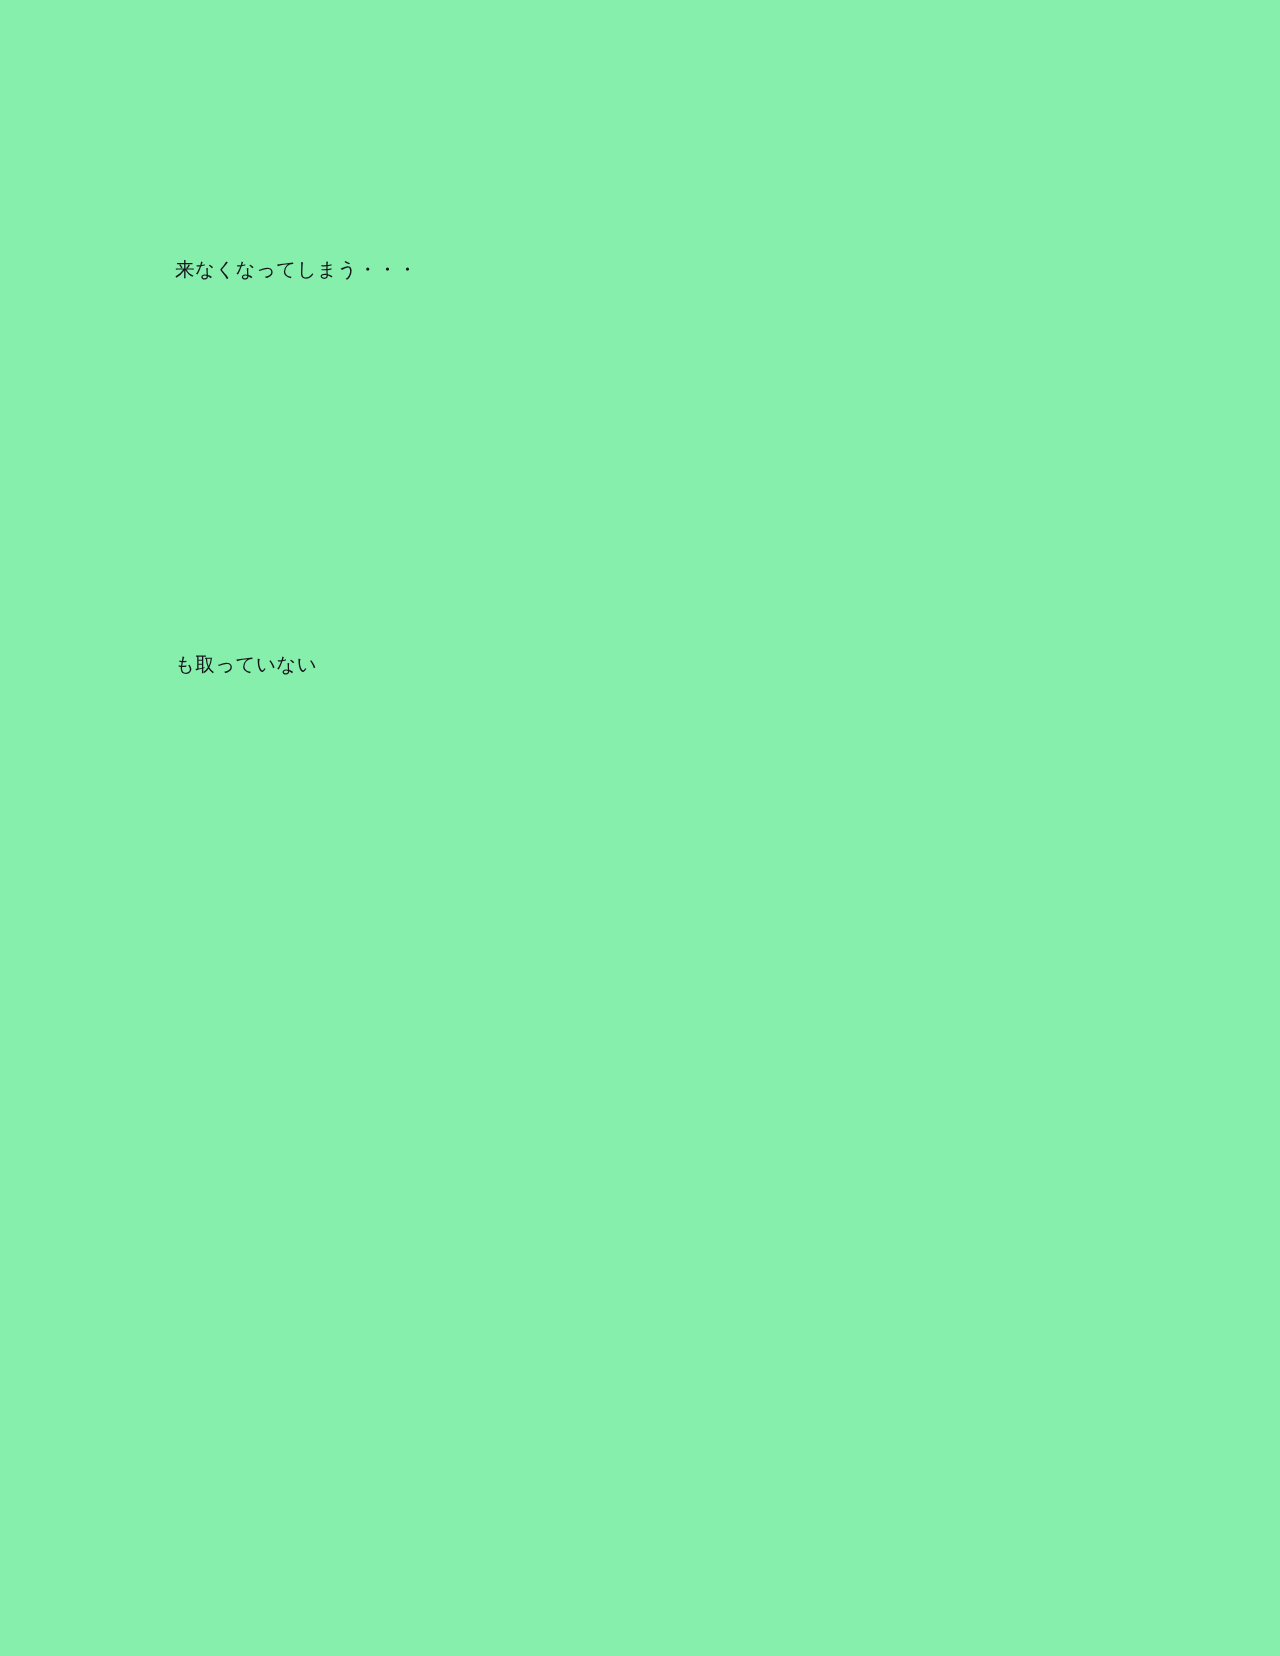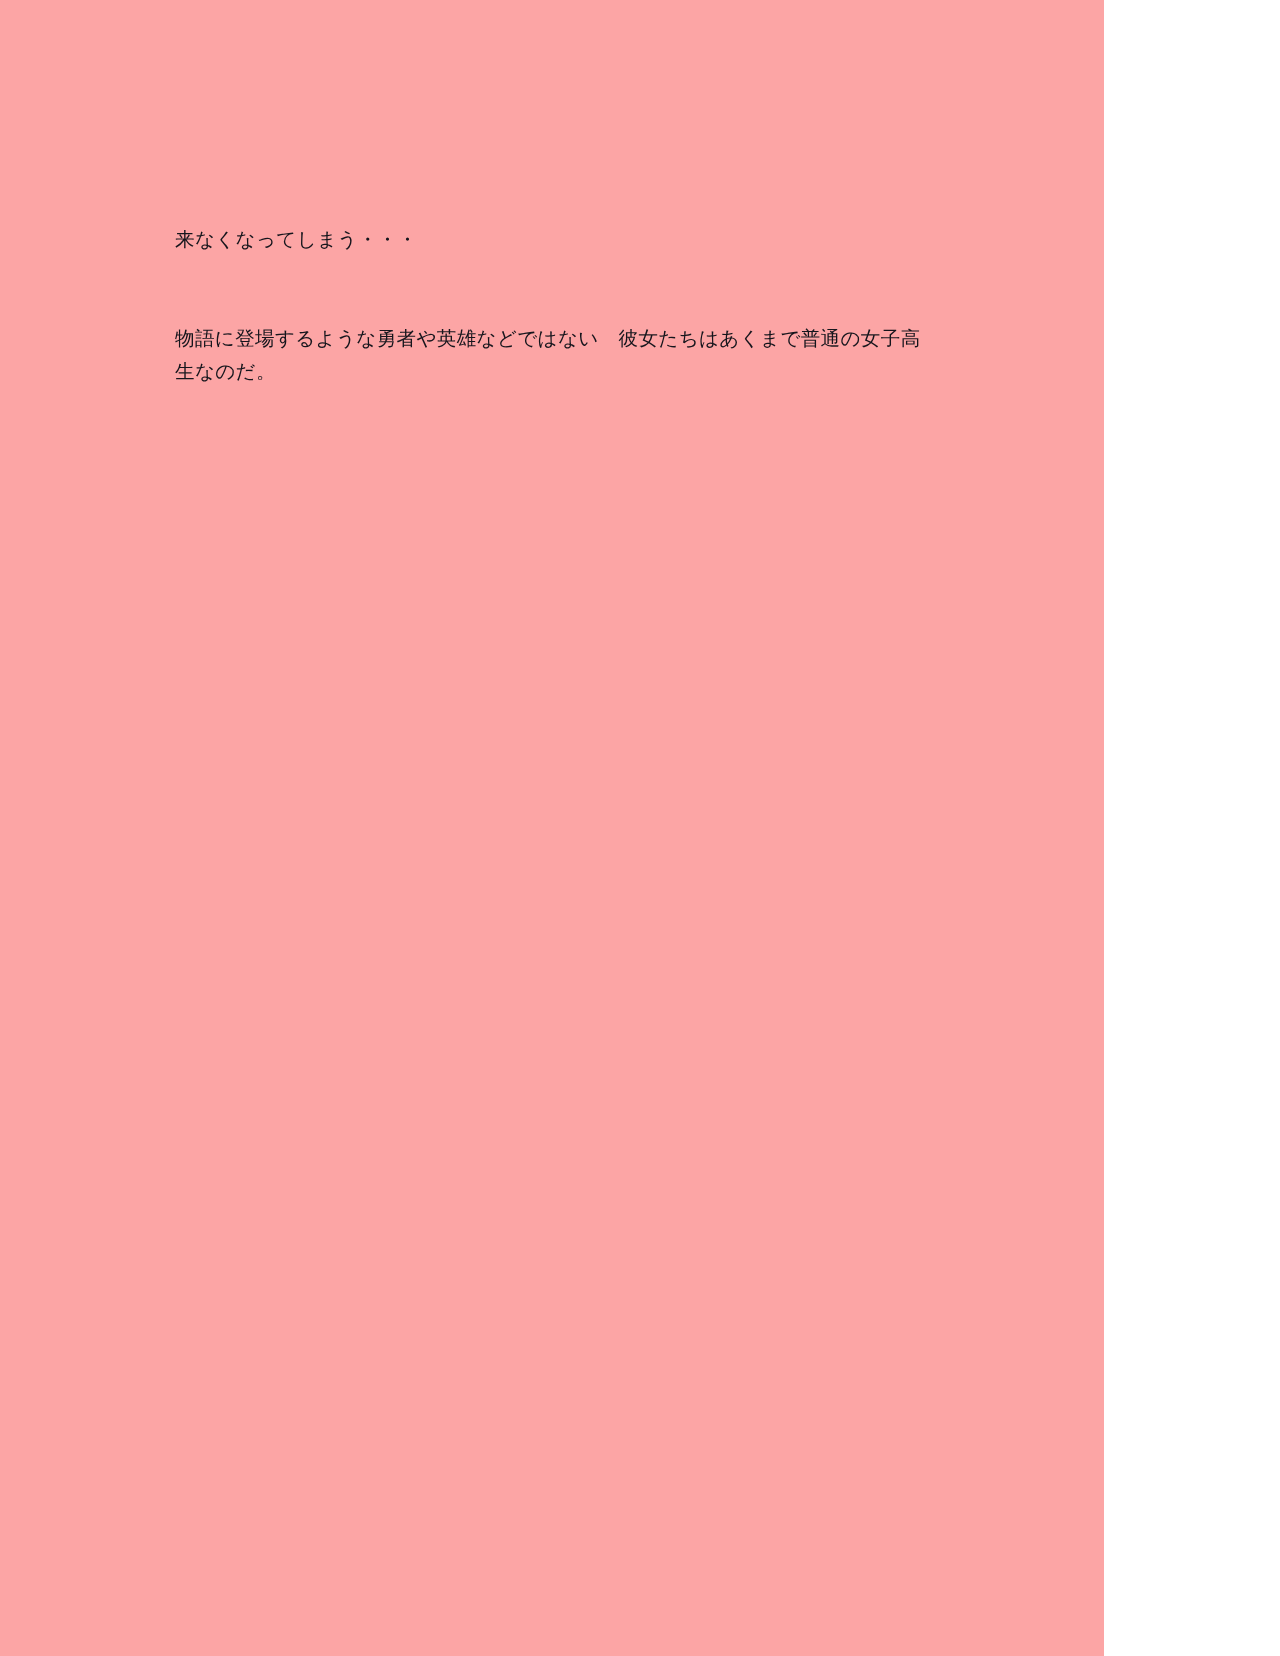--- a/index.html
+++ b/index.html
@@ -10,25 +10,25 @@
   }
   body {
     width: 1280px;
     height: 1656px;
     font-family: "DejaVu Serif", "Liberation Serif", serif;
     color: #1a1a22;
     overflow: hidden;
   }
   .page {
     position: relative;
-    width: 1104px;
+    width: 1280px;
     height: 1656px;
-    background: #fca5a5;
+    background: #86efac;
     box-sizing: border-box;
-    padding: 58px 175px 0 175px;
+    padding: 88px 175px 0 175px;
   }
   .doc-body {
     font-size: 19.5px;
     line-height: 33px;
     letter-spacing: 0.02em;
     color: #15151c;
     white-space: pre-wrap;
   }
   .para {
     margin: 0 0 0 0;
@@ -43,26 +43,26 @@
   }
 </style>
 </head>
 <body>
 
 <div class="page">
   <div class="doc-body">
 
     <div class="para">
       <span class="line">来なくなってしまう・・・</span>
-      <span class="line">物語に登場するような勇者や英雄などではない　彼女たちはあくまで普通の女子高生なのだ。</span>
     </div>
 
     <div class="gap-sm"></div>
 
     <div class="para">
+      <span class="line">も取っていない</span>
     </div>
 
     <div class="gap-sm"></div>
 
 
     <div class="gap-sm"></div>
 
     <div class="para">
       
       

